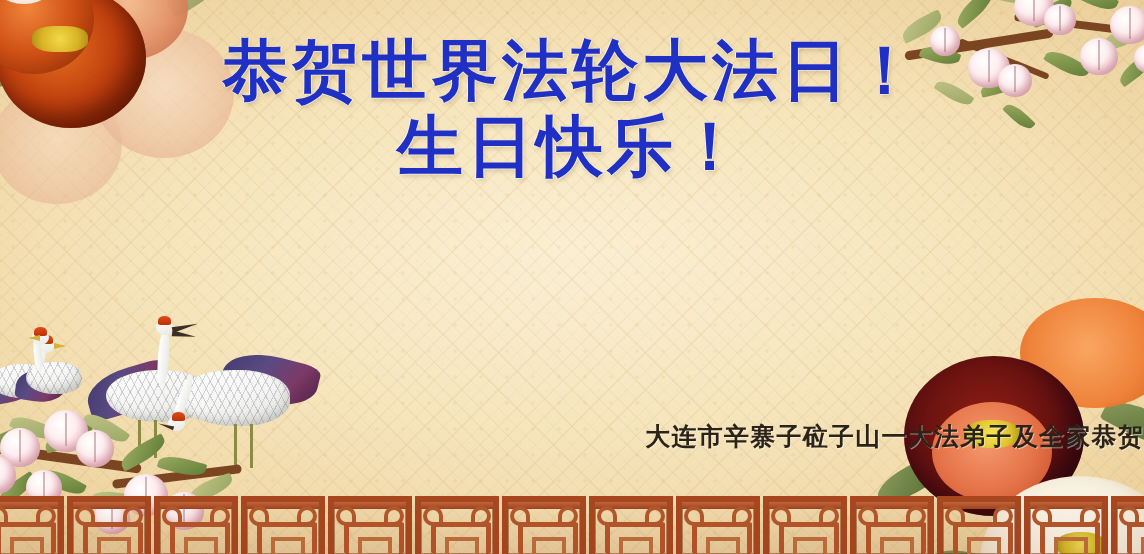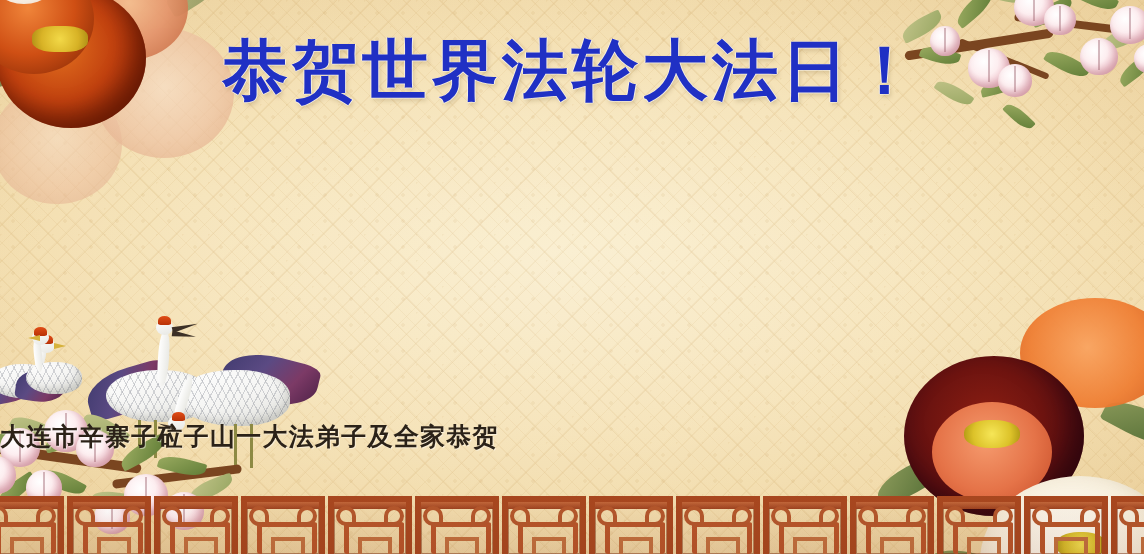--- a/index.html
+++ b/index.html
@@ -60,21 +60,21 @@
        0 1px 0 rgba(255,255,255,.45),
        2px 3px 4px rgba(120,90,40,.22);
   }
   .hline.l1{font-size:66px;}
   .hline.l2{font-size:66px;margin-top:2px;}
   .hline.l3{font-size:66px;margin-top:2px;}
 
   .signature{
     position:absolute;
     left:0;right:0;top:420px;
-    text-align:left;
+    text-align:right;
     font-family:"DejaVu Sans","Liberation Sans",sans-serif;
     font-weight:700;
     font-size:25px;
     letter-spacing:.05em;
     color:#2b2218;
     white-space:nowrap;
     text-shadow:1px 1px 0 rgba(255,255,255,.45);
   }
 
   
@@ -401,17 +401,18 @@
       <div class="rail-cell">
           <span class="rail-top"></span>
           <span class="rail-scroll a"></span>
         </div>
     </div>
     <div class="rail-shade"></div>
   </div>
 
   <div class="headline">
     <span class="hline l1">恭贺世界法轮大法日！</span>
+    <span class="hline l3">生日快乐！</span>
   </div>
 
   <div class="signature">大连市辛寨子砬子山一大法弟子及全家恭贺</div>
 
 </div>
 
 </body></html>

